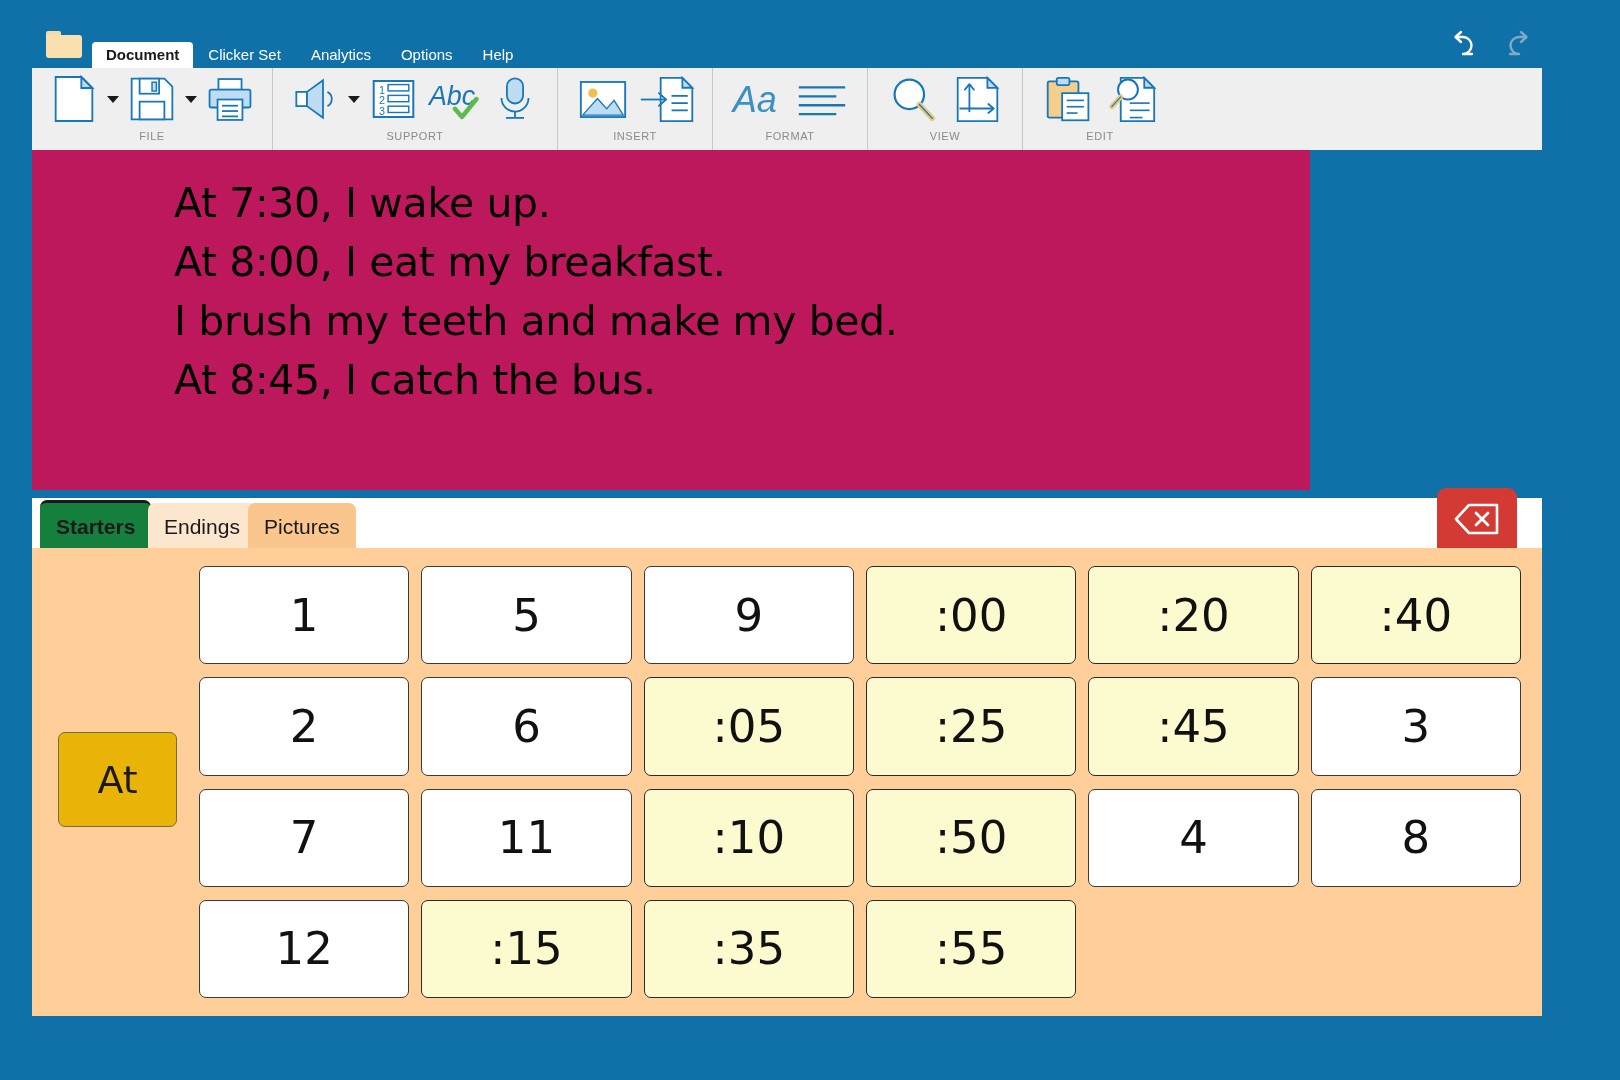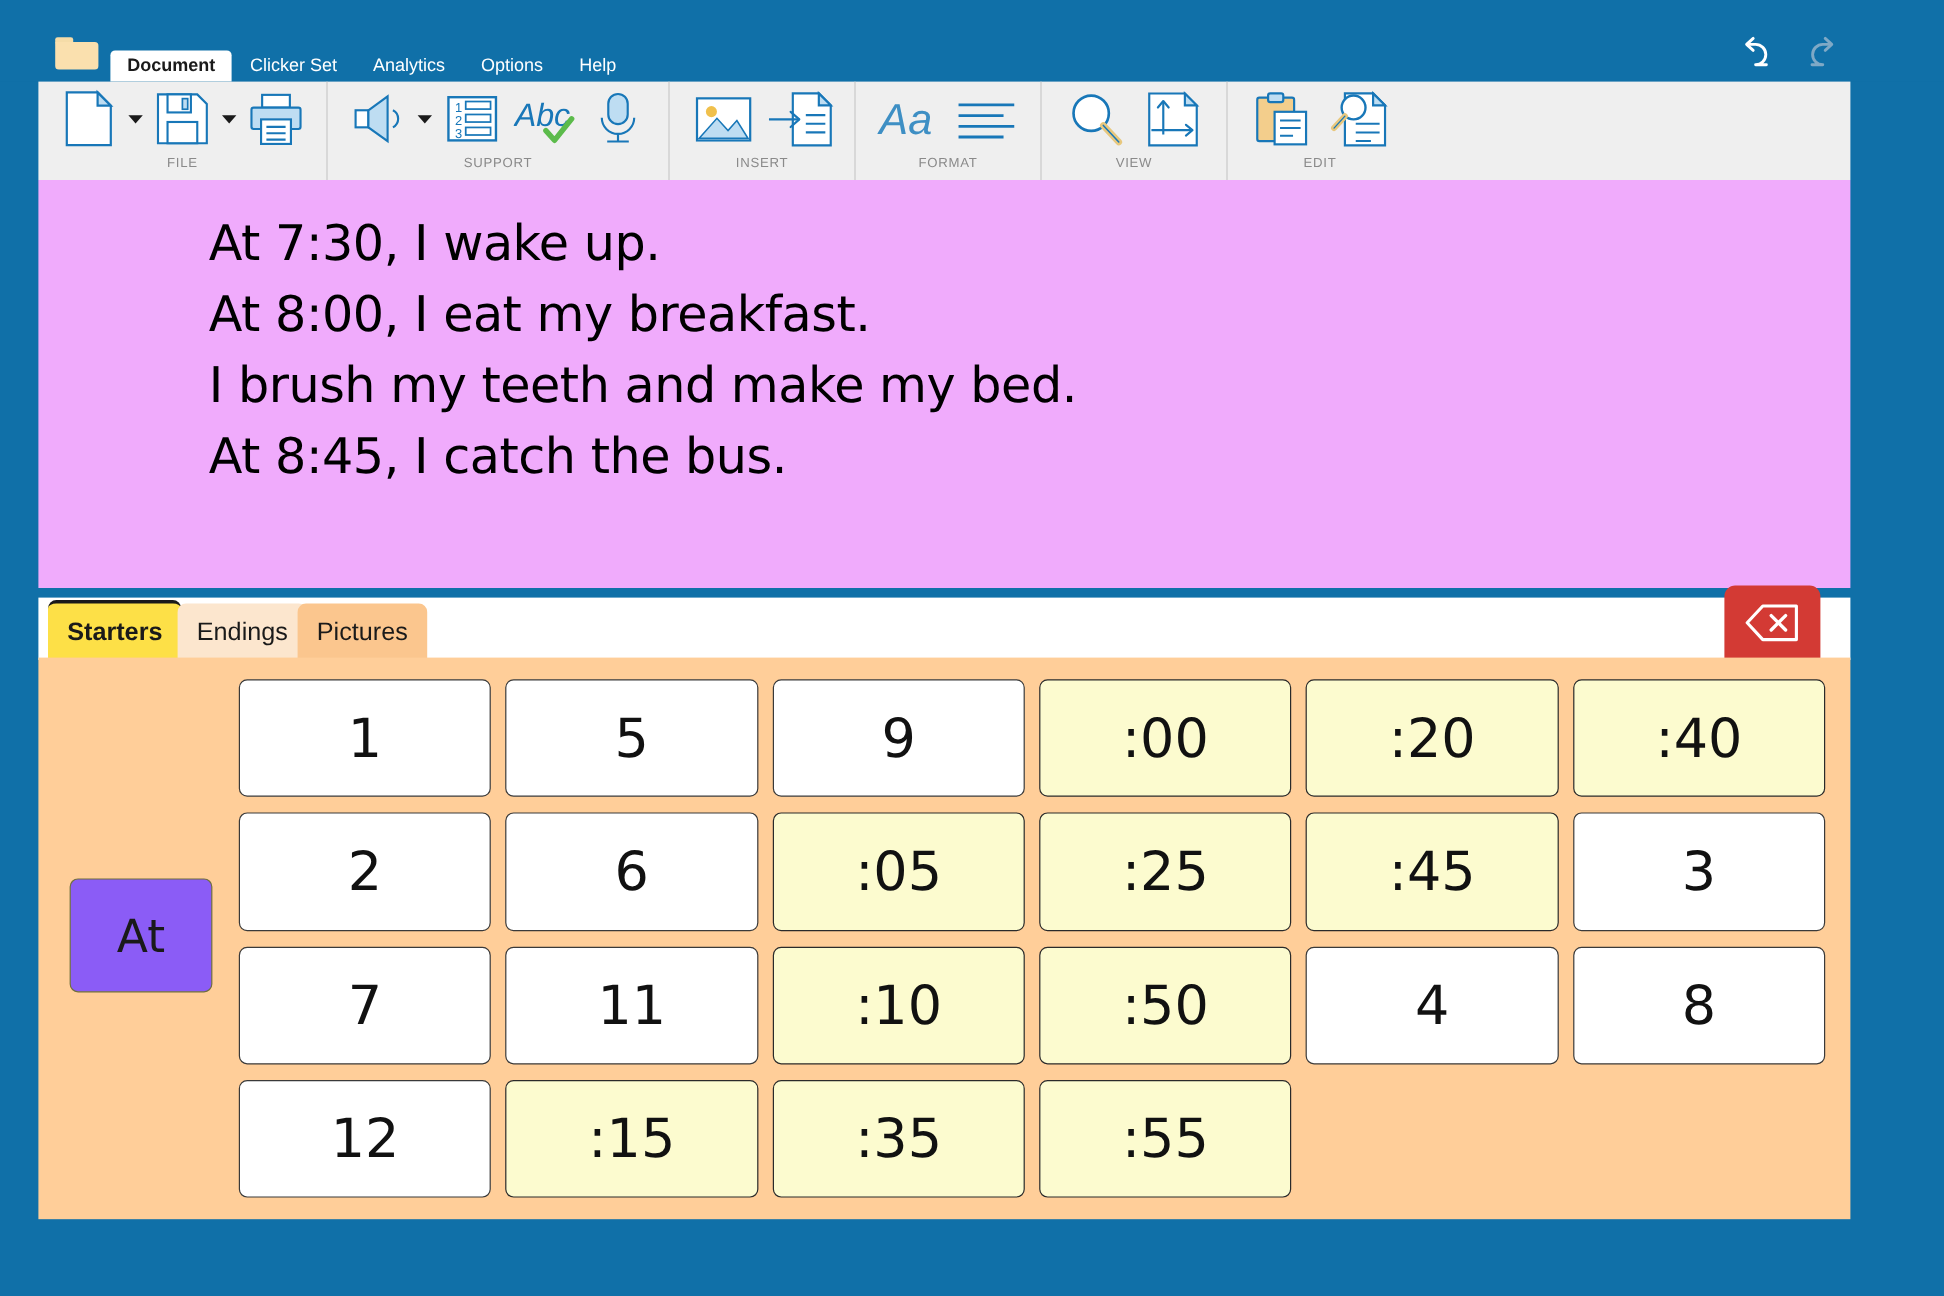--- a/index.html
+++ b/index.html
@@ -124,22 +124,22 @@
     width: 0; height: 0;
     border-left: 6px solid transparent;
     border-right: 6px solid transparent;
     border-top: 7px solid #1A1A1A;
   }
 
   
   #doc {
     position: absolute;
     left: 32px; top: 150px;
-    width: 1510px; height: 340px;
-    background: #f0abfc;
+    width: 1278px; height: 340px;
+    background: #be185d;
     overflow: hidden;
   }
   #doc-text {
     position: absolute;
     left: 142px; top: 24px;
     width: 1300px;
     font-family: "DejaVu Sans", sans-serif;
     font-size: 41px;
     line-height: 59px;
     color: #000000;
@@ -162,21 +162,21 @@
     display: flex;
     align-items: center;
     justify-content: center;
     font-size: 21px;
     color: #1A1A1A;
     border-radius: 7px 7px 0 0;
     cursor: pointer;
     white-space: nowrap;
   }
   .gtab.sel {
-    background: #fde047;
+    background: #15803d;
     font-weight: bold;
     border-top: 3px solid #1A1A1A;
     height: 50px;
   }
   .gtab.alt { background: #FCE6CE; }
   .gtab.plain { background: #FBC68E; }
 
   
   #backspace {
     position: absolute;
@@ -196,21 +196,21 @@
     left: 32px; top: 548px;
     width: 1510px; height: 468px;
     background: #FFCE99;
   }
 
   
   #anchor-cell {
     position: absolute;
     left: 26px; top: 184px;
     width: 119px; height: 95px;
-    background: #8b5cf6;
+    background: #eab308;
     border: 1.5px solid #6F6F3F;
     border-radius: 7px;
     display: flex;
     align-items: center;
     justify-content: center;
     font-family: "DejaVu Sans", sans-serif;
     font-size: 38px;
     color: #1A1A1A;
     cursor: pointer;
   }

